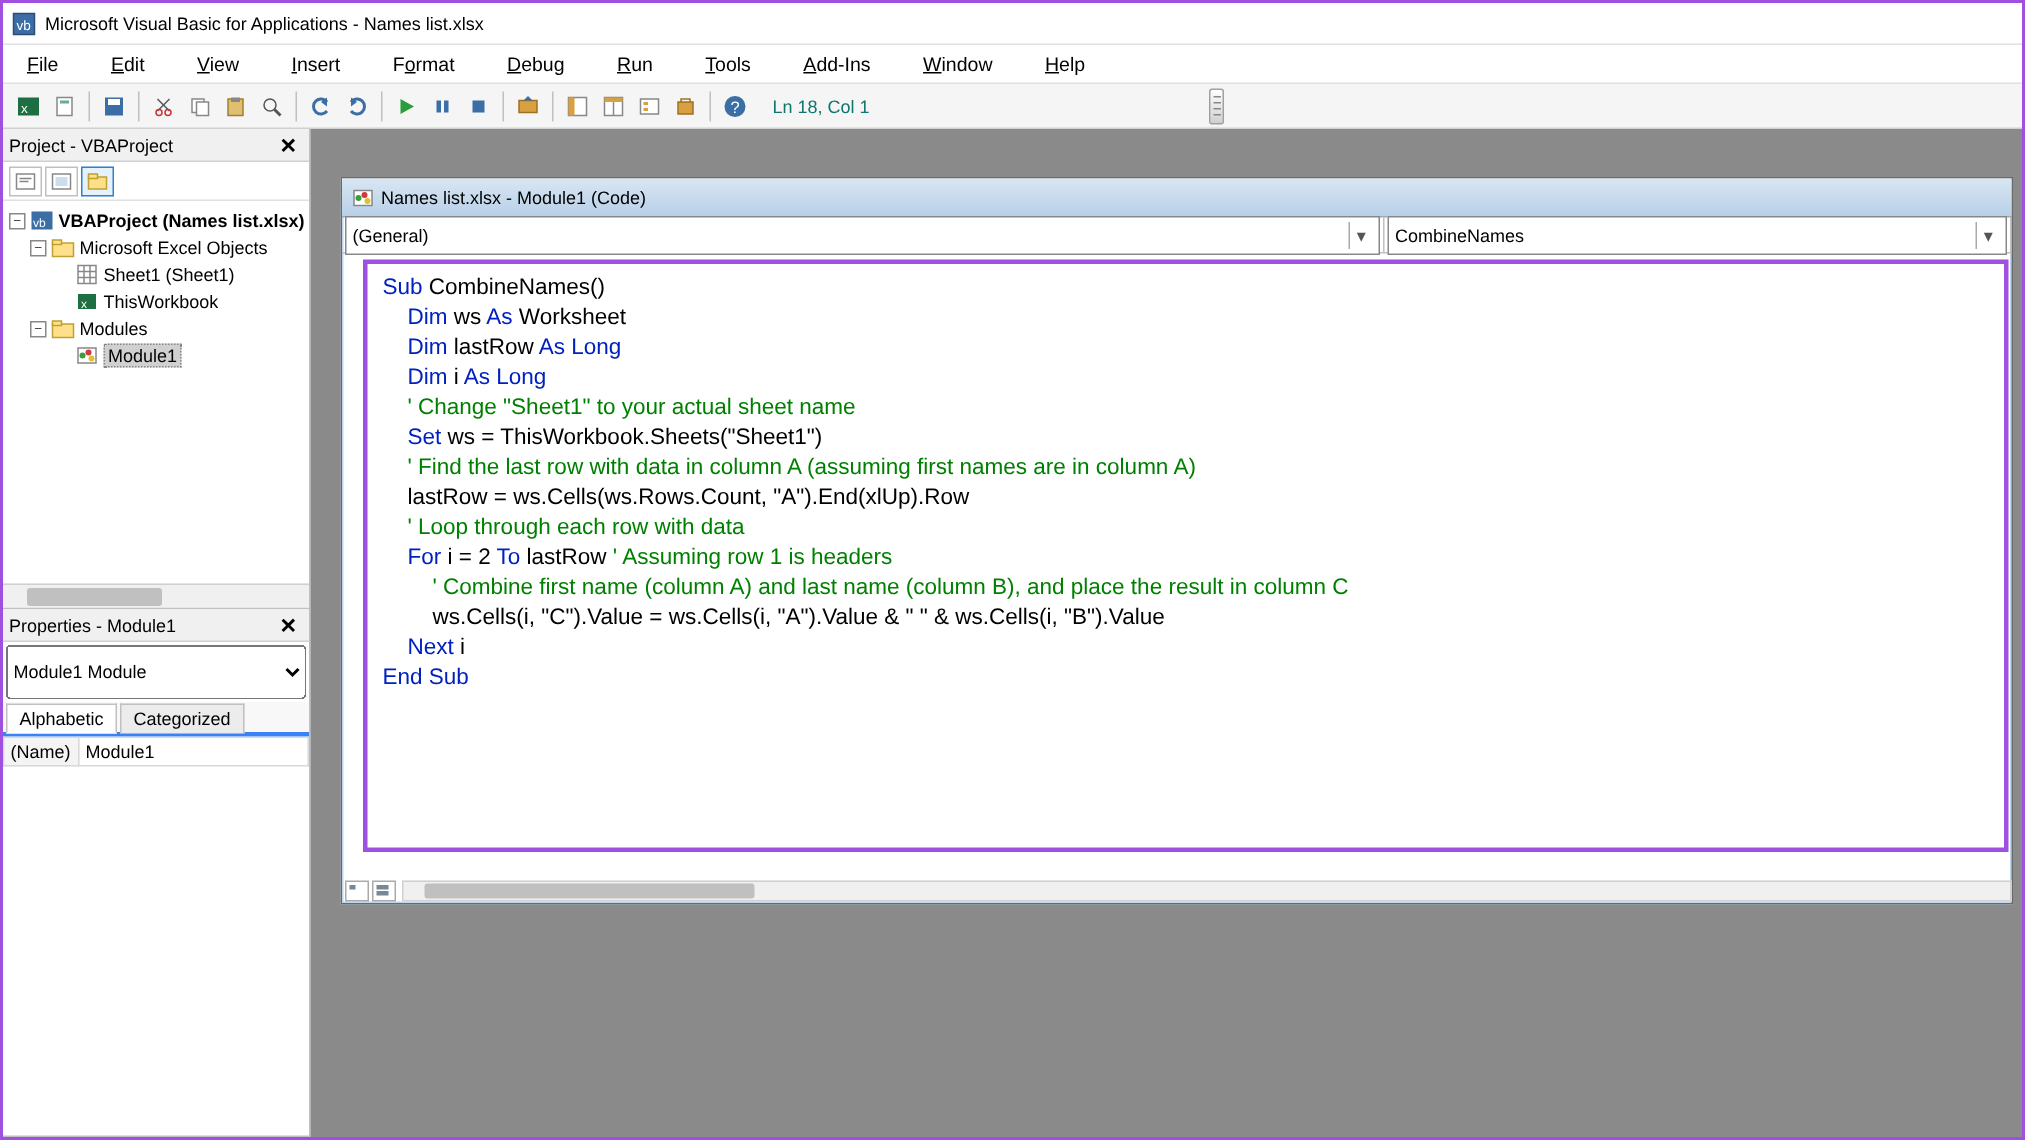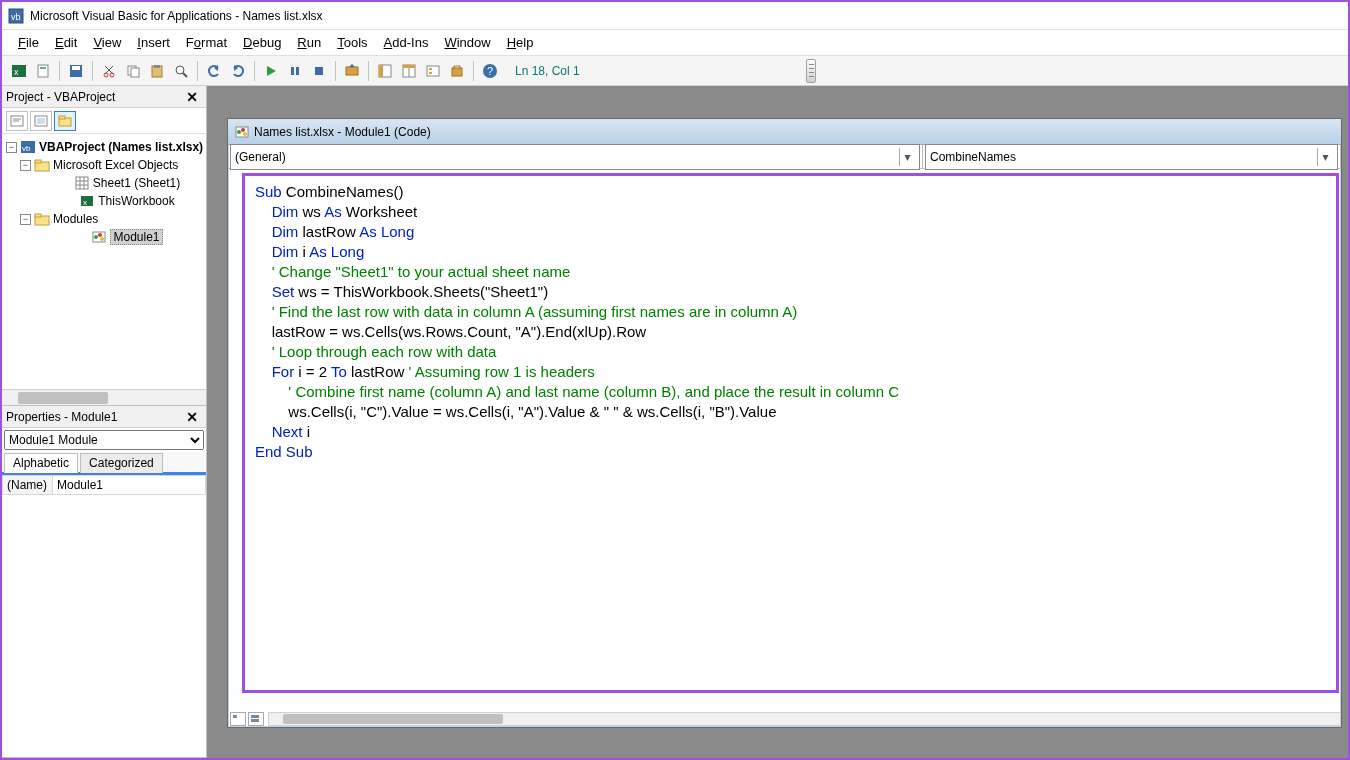--- a/index.html
+++ b/index.html
@@ -31,21 +31,21 @@
   width: 16px; height: 16px; margin-right: 6px;
   display: inline-flex; align-items: center; justify-content: center;
 }
 .titlebar .title { font-size: 12px; color: #000; }
 .menubar {
   height: 26px;
   background: #fff;
   display: flex;
   align-items: center;
   padding: 0 8px;
-  gap: 0;
+  gap: 19px;
   border-bottom: 1px solid #e0e0e0;
 }
 .menubar .menu-item {
   padding: 3px 8px;
   font-size: 13px;
   color: #000;
   cursor: default;
 }
 .menubar .underline { text-decoration: underline; }
 .toolbar {
@@ -159,21 +159,21 @@
 }
 .tree-icon {
   width: 16px; height: 14px;
   margin-right: 3px;
   display: inline-flex; align-items: center; justify-content: center;
 }
 .tree-label { font-size: 12px; }
 .tree-label.bold { font-weight: bold; }
 .tree-label.selected { background: #d0d0d0; border: 1px dotted #888; padding: 0 2px; }
 .indent1 { margin-left: 14px; }
-.indent2 { margin-left: 30px; justify-content: center; }
+.indent2 { margin-left: 30px; }
 .hscroll {
   height: 16px;
   background: #f0f0f0;
   border-top: 1px solid #d0d0d0;
   position: relative;
 }
 .hscroll-thumb {
   position: absolute; left: 16px; top: 2px;
   height: 12px; width: 90px;
   background: #c0c0c0;
@@ -183,21 +183,21 @@
   flex: 1;
   display: flex;
   flex-direction: column;
 }
 .props-select {
   margin: 2px;
 }
 .props-select select {
   width: 100%;
   font-size: 12px;
-  height: 20px;
+  height: 36px;
 }
 .props-tabs {
   display: flex;
   border-bottom: 3px solid #3b82f6;
   padding-left: 2px;
   background: #f8f8f8;
 }
 .props-tab {
   padding: 2px 8px;
   font-size: 12px;
@@ -223,21 +223,21 @@
 .props-grid td.name-cell { background: #f4f4f4; width: 50px; margin-left: 22px; }
 .right-area {
   flex: 1;
   background: #8a8a8a;
   position: relative;
   overflow: hidden;
   padding: 32px 0 0 20px;
 }
 .code-window {
   width: 1115px;
-  height: 610px;
+  height: 485px;
   background: #fff;
   border: 1px solid #6a6a6a;
   display: flex;
   flex-direction: column;
   box-shadow: 0 0 0 1px #bcd4ec inset;
 }
 .code-titlebar {
   height: 26px;
   background: linear-gradient(#d8e6f2, #b8d0e8);
   display: flex;

